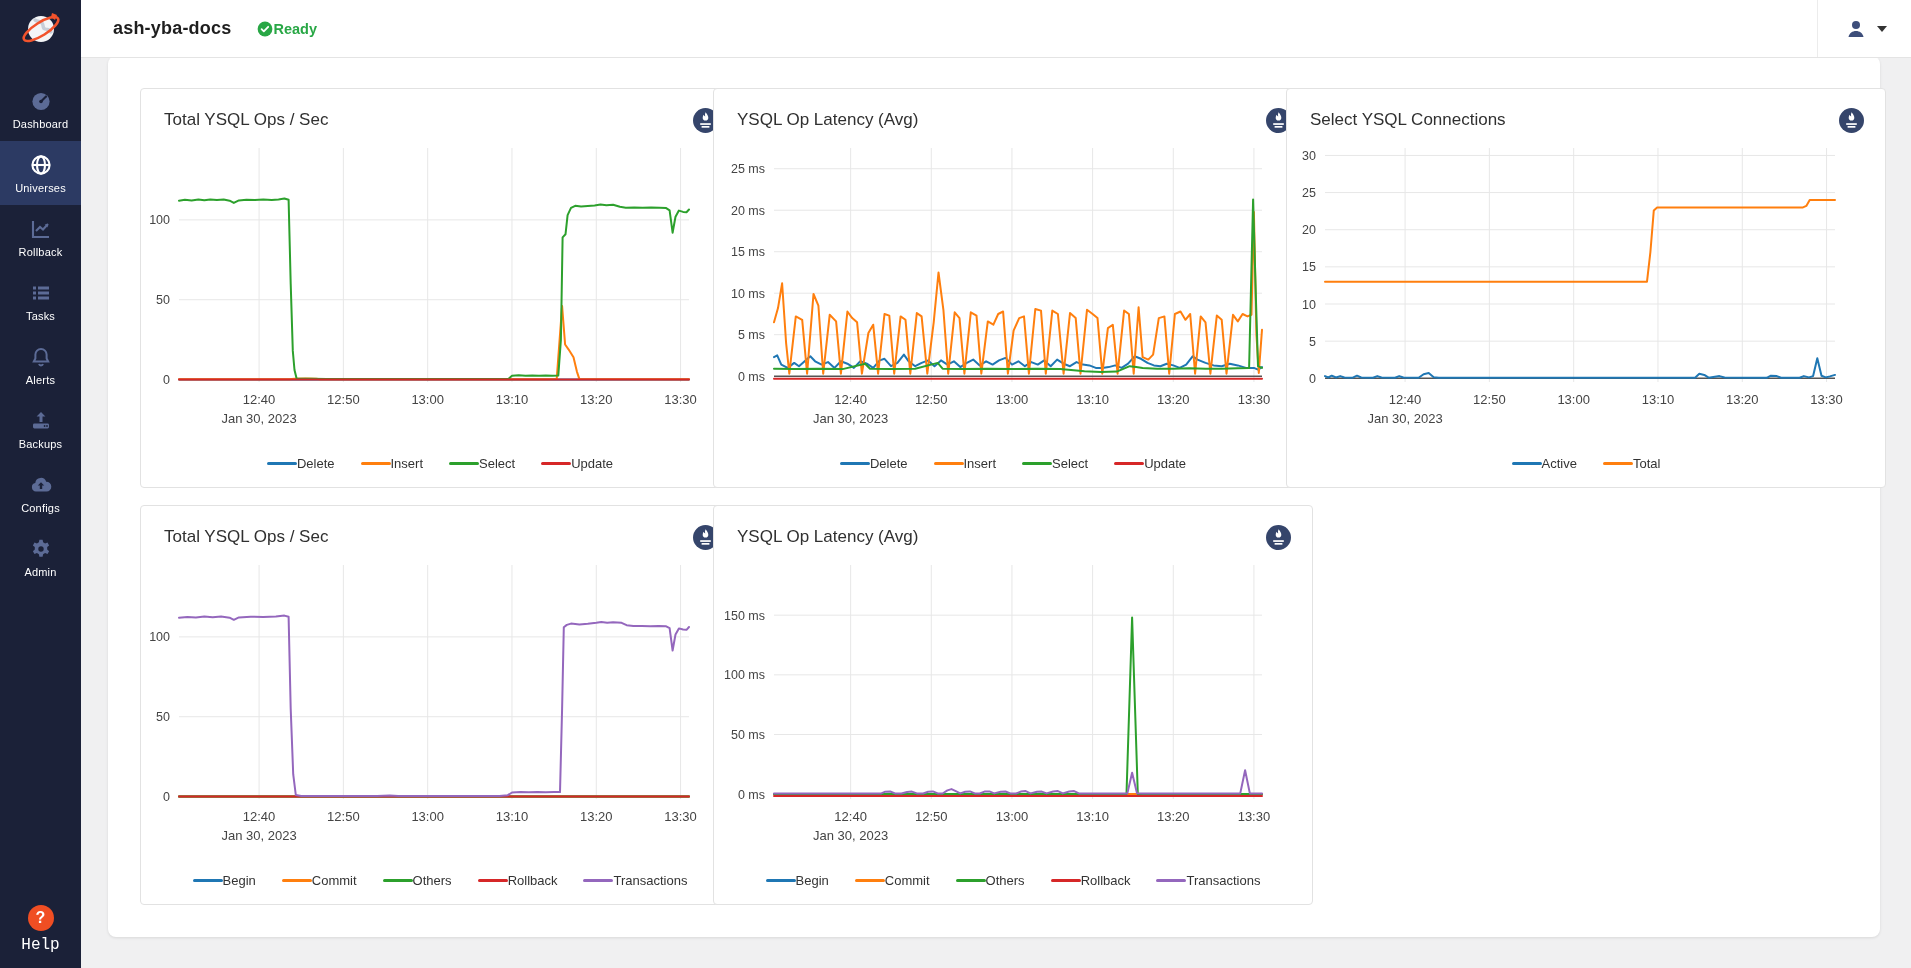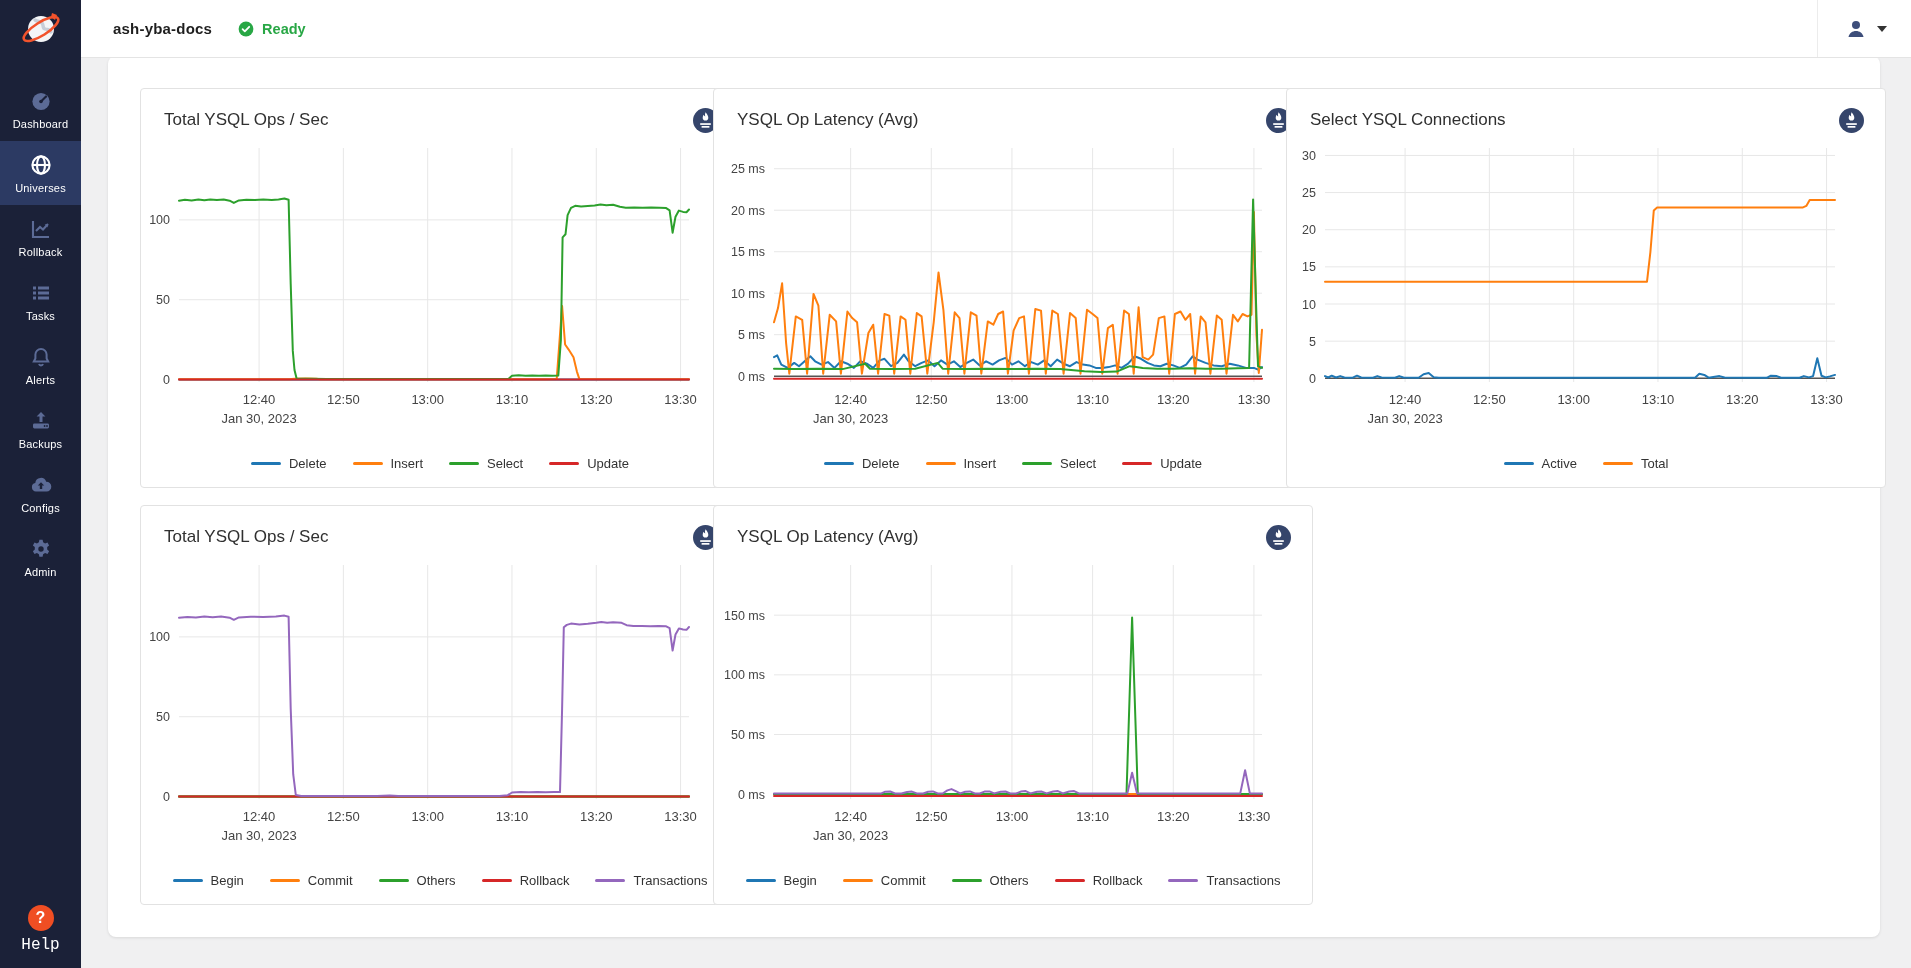--- a/index.html
+++ b/index.html
@@ -12,22 +12,22 @@
   .nav-item{height:64px;display:flex;flex-direction:column;align-items:center;justify-content:center;gap:5px;cursor:pointer;color:#5c6b96;}
   .nav-item.active{background:#2c3a63;color:#ffffff;}
   .nav-item .nav-label{font-size:11px;color:#ffffff;letter-spacing:.2px;}
   .nav-item svg{display:block;}
   .sidebar-help{margin-top:auto;margin-bottom:14px;display:flex;flex-direction:column;align-items:center;gap:5px;cursor:pointer;}
   .help-circle{width:26px;height:26px;border-radius:50%;background:#f04e23;color:#fff;font-size:16px;font-weight:bold;display:flex;align-items:center;justify-content:center;}
   .sidebar-help .nav-label{font-size:16px;color:#fff;font-family:Liberation Mono, monospace;}
 
   
   .topbar{position:absolute;left:81px;top:0;right:0;height:57px;background:#fff;border-bottom:1px solid #e4e4e4;display:flex;align-items:center;z-index:20;}
-  .uni-title{font-size:15px;font-weight:700;color:#1e1e1e;margin:0 0 0 32px;letter-spacing:.2px;}
-  .ready-badge{display:flex;align-items:center;gap:8px;margin-left:26px;}
+  .uni-title{font-size:18px;font-weight:700;color:#1e1e1e;margin:0 0 0 32px;letter-spacing:.2px;}
+  .ready-badge{display:flex;align-items:center;gap:0;margin-left:26px;}
   .ready-badge .txt{color:#28a745;font-size:14.5px;font-weight:700;}
   .user-menu{margin-left:auto;height:100%;display:flex;align-items:center;gap:9px;padding:0 24px 0 26px;border-left:1px solid #ececec;cursor:pointer;}
   .caret{width:0;height:0;border-left:5px solid transparent;border-right:5px solid transparent;border-top:6px solid #333;}
 
   
   .content{position:absolute;left:81px;top:57px;right:0;bottom:0;}
   .tabs{display:flex;align-items:flex-end;margin:7px 0 0 29px;height:40px;position:relative;z-index:5;}
   .tab{height:40px;box-sizing:border-box;display:flex;align-items:center;justify-content:center;padding:0 27px;margin-right:5px;background:#e7e7e8;border:1px solid #d2d2d2;border-radius:6px 6px 0 0;font-size:13.5px;color:#3b3b3b;cursor:pointer;white-space:nowrap;}
   .tab.active{background:#ffffff;border-bottom-color:#ffffff;color:#222;}
   .tab.gap-before{margin-left:9px;}
@@ -38,21 +38,21 @@
   .chart-card{position:relative;width:600px;height:400px;box-sizing:border-box;background:#fff;border:1px solid #e2e2e2;border-radius:4px;padding-top:18px;}
   .chart-head{display:flex;align-items:flex-start;justify-content:space-between;padding:0 20px 0 23px;}
   .chart-title{margin:3px 0 0;font-size:17px;font-weight:500;color:#303030;}
   .prom-btn{cursor:pointer;line-height:0;}
   .plot{display:block;margin-top:2px;}
   .plot text{font-family:"Liberation Sans",sans-serif;}
   .plot .ylab{font-size:12.5px;fill:#444;}
   .plot .xlab{font-size:13px;fill:#444;}
   .plot .xdate{font-size:13px;fill:#444;}
   .legend{position:absolute;left:0;right:0;bottom:16px;display:flex;justify-content:center;align-items:center;gap:26px;}
-  .legend-item{display:flex;align-items:center;gap:8px;font-size:13px;color:#333;cursor:pointer;}
+  .legend-item{display:flex;align-items:center;gap:0;font-size:13px;color:#333;cursor:pointer;}
   .legend-swatch{width:30px;height:3.5px;border-radius:2px;display:inline-block;}
 </style>
 </head>
 <body>
 
 <aside class="sidebar">
   <div class="logo-box">
     <svg width="46" height="46" viewBox="0 0 46 46">
       <circle cx="23" cy="23" r="13" fill="#f4f5f7"></circle>
       <path d="M17 14c3 2 5 1 7 3s0 5 3 6 5 0 6 3" stroke="#c7cdd8" stroke-width="3.4" fill="none" stroke-linecap="round"></path>

